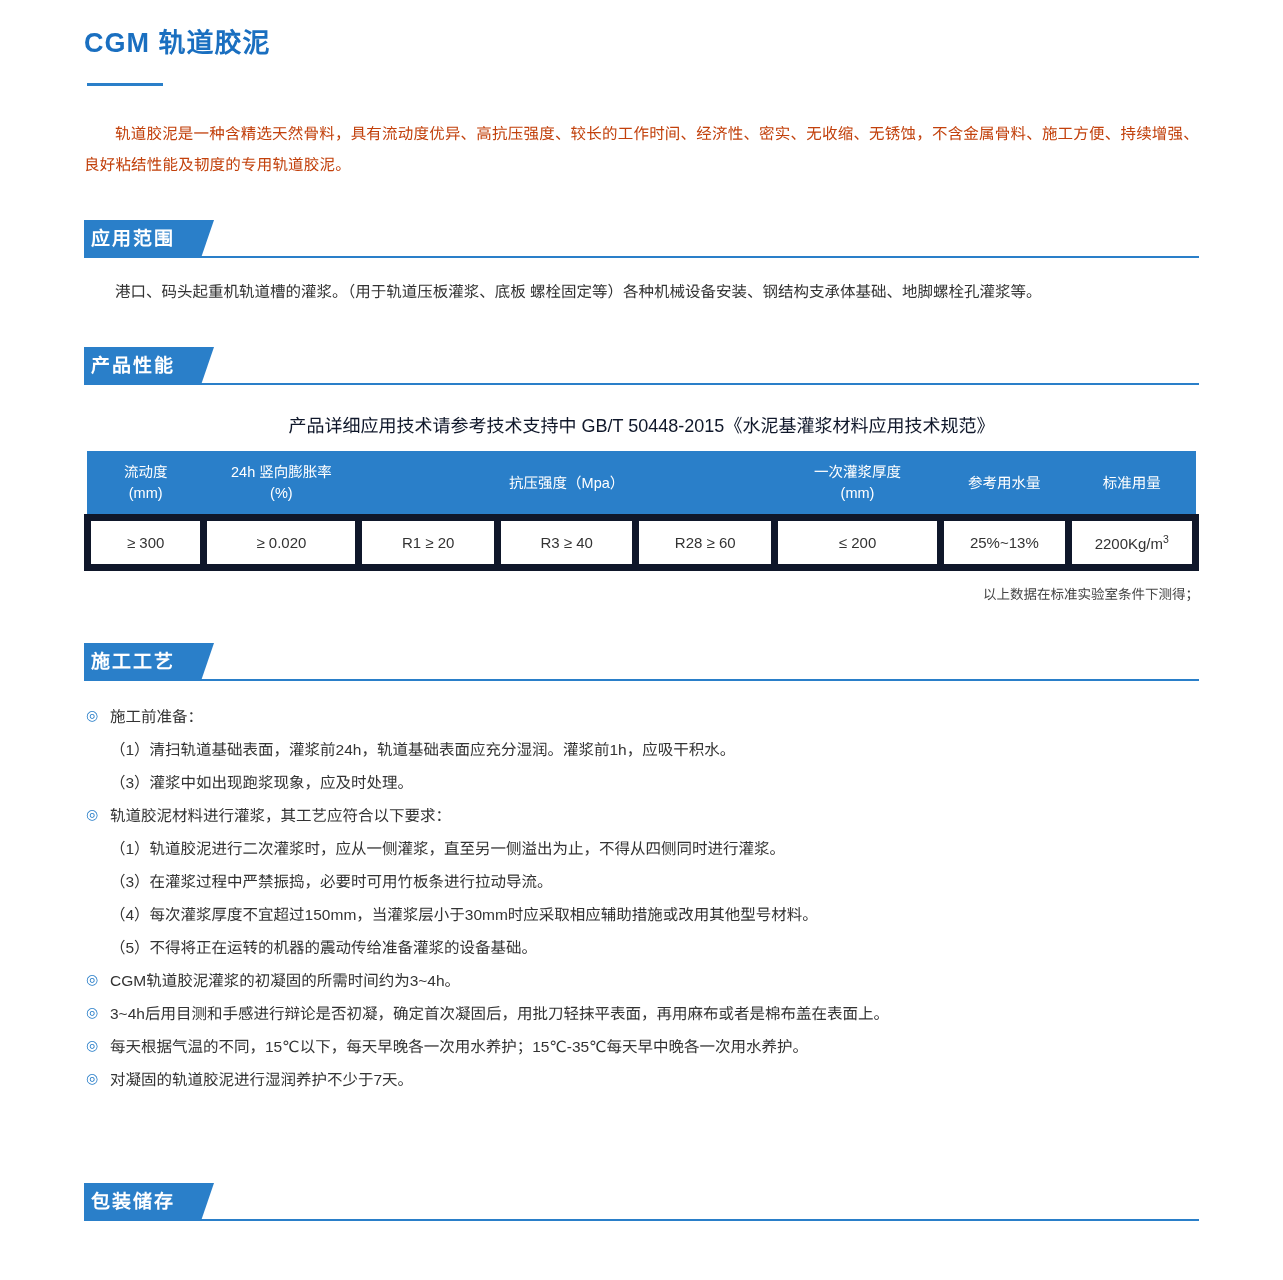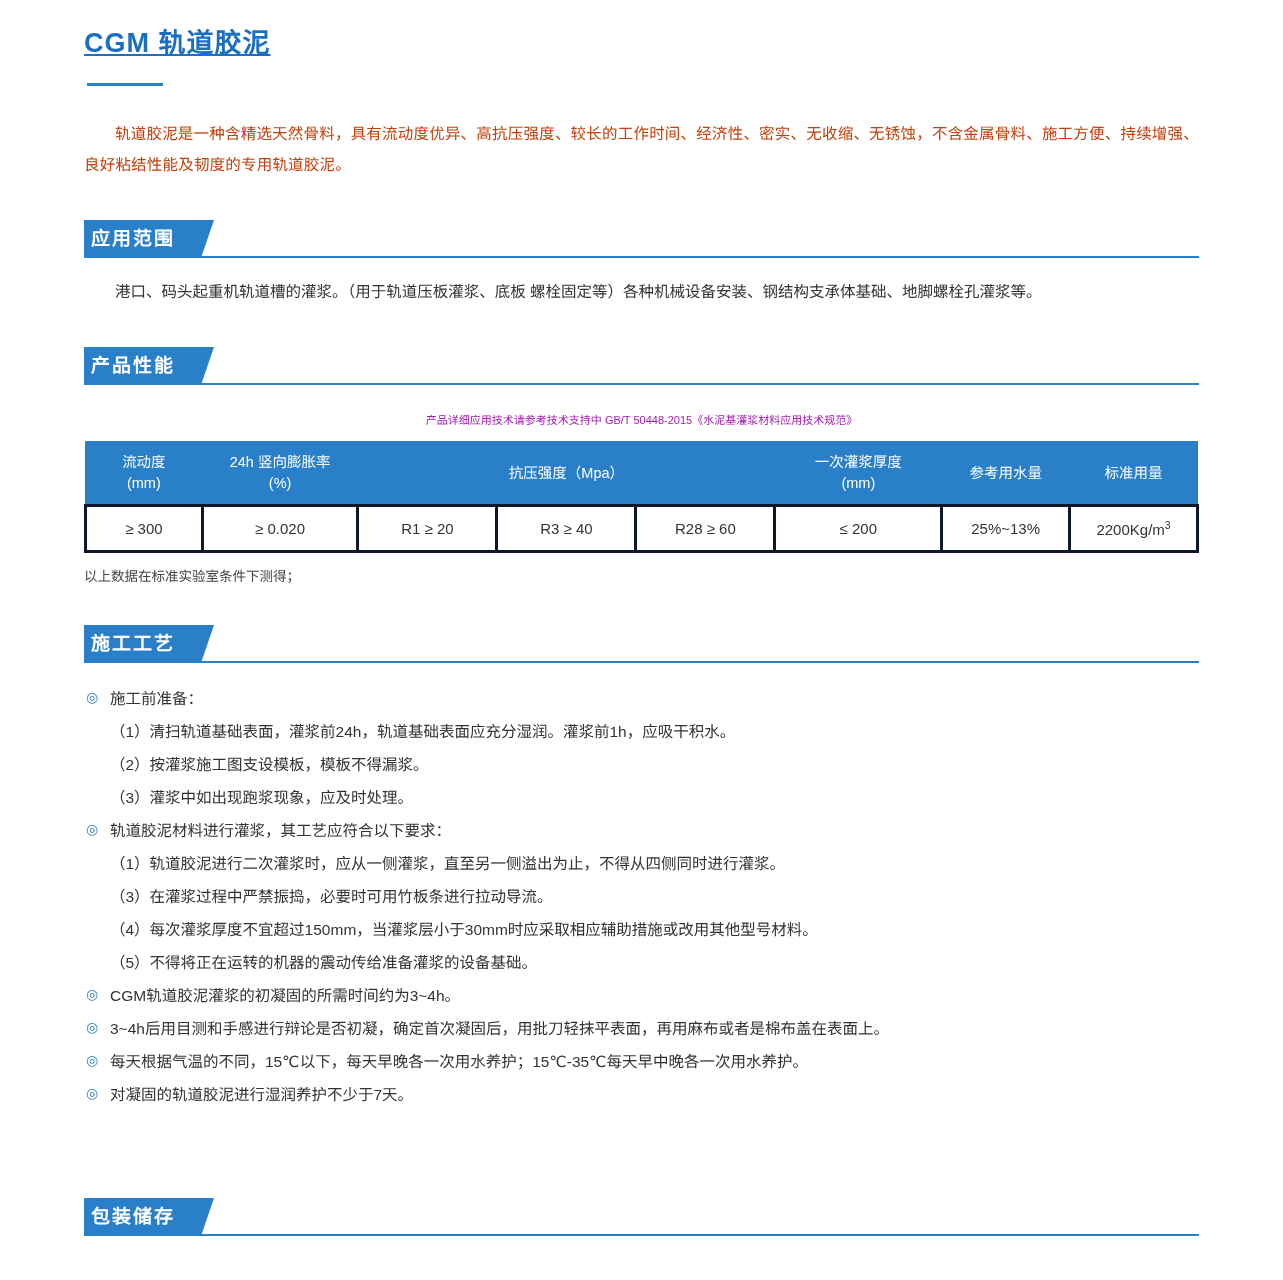--- a/index.html
+++ b/index.html
@@ -22,21 +22,20 @@
   }
 
   
   .doc-title {
     font-size: 27px;
     font-weight: bold;
     color: #1a6fc0;
     letter-spacing: 1px;
     margin: 10px 0 0 0;
     line-height: 1.3;
-    text-decoration: underline;
   }
   .title-rule {
     width: 76px;
     height: 3px;
     background: #2a7fc9;
     margin: 22px 0 0 3px;
   }
 
   
   .intro {
@@ -92,22 +91,22 @@
   .body-text {
     font-size: 15.5px;
     line-height: 2.0;
     color: #333;
     margin: 18px 0 0 0;
     text-indent: 2em;
     text-align: justify;
   }
 
   .centered-note {
-    font-size: 11px;
-    color: #a21caf;
+    font-size: 18px;
+    color: #0f172a;
     text-align: center;
     margin: 26px 0 14px 0;
   }
 
   
   table.perf {
     width: 100%;
     border-collapse: collapse;
     margin-top: 6px;
     table-layout: fixed;
@@ -116,31 +115,32 @@
     background: #2a7fc9;
     color: #fff;
     font-size: 14.5px;
     font-weight: normal;
     padding: 10px 4px;
     border: 1px solid #2a7fc9;
     line-height: 1.45;
     text-align: center;
   }
   table.perf td {
-    border: 3px solid #0f172a;
+    border: 7px solid #0f172a;
     font-size: 15px;
     color: #333;
     text-align: center;
     padding: 12px 4px;
     background: #fff;
   }
   .table-note {
     font-size: 13.5px;
     color: #444;
     margin-top: 12px;
+    text-align: right;
   }
   sup { font-size: 0.7em; }
 
   
   .bullet-list {
     margin: 20px 0 0 0;
     padding: 0;
     list-style: none;
   }
   .bullet-list li {
@@ -239,21 +239,20 @@
   <div class="table-note">以上数据在标准实验室条件下测得；</div>
 
   <div class="section-head">
     <span class="tag">施工工艺</span>
     <span class="rule"></span>
   </div>
 
   <ul class="bullet-list" id="process-list">
       <li class="circle"><span>施工前准备：</span></li>
       <li class="plain"><span>（1）清扫轨道基础表面，灌浆前24h，轨道基础表面应充分湿润。灌浆前1h，应吸干积水。</span></li>
-      <li class="plain"><span>（2）按灌浆施工图支设模板，模板不得漏浆。</span></li>
       <li class="plain"><span>（3）灌浆中如出现跑浆现象，应及时处理。</span></li>
       <li class="circle"><span>轨道胶泥材料进行灌浆，其工艺应符合以下要求：</span></li>
       <li class="plain"><span>（1）轨道胶泥进行二次灌浆时，应从一侧灌浆，直至另一侧溢出为止，不得从四侧同时进行灌浆。</span></li>
       <li class="plain"><span>（3）在灌浆过程中严禁振捣，必要时可用竹板条进行拉动导流。</span></li>
       <li class="plain"><span>（4）每次灌浆厚度不宜超过150mm，当灌浆层小于30mm时应采取相应辅助措施或改用其他型号材料。</span></li>
       <li class="plain"><span>（5）不得将正在运转的机器的震动传给准备灌浆的设备基础。</span></li>
       <li class="circle"><span>CGM轨道胶泥灌浆的初凝固的所需时间约为3~4h。</span></li>
       <li class="circle"><span>3~4h后用目测和手感进行辩论是否初凝，确定首次凝固后，用批刀轻抹平表面，再用麻布或者是棉布盖在表面上。</span></li>
       <li class="circle"><span>每天根据气温的不同，15℃以下，每天早晚各一次用水养护；15℃-35℃每天早中晚各一次用水养护。</span></li>
       <li class="circle"><span>对凝固的轨道胶泥进行湿润养护不少于7天。</span></li>

